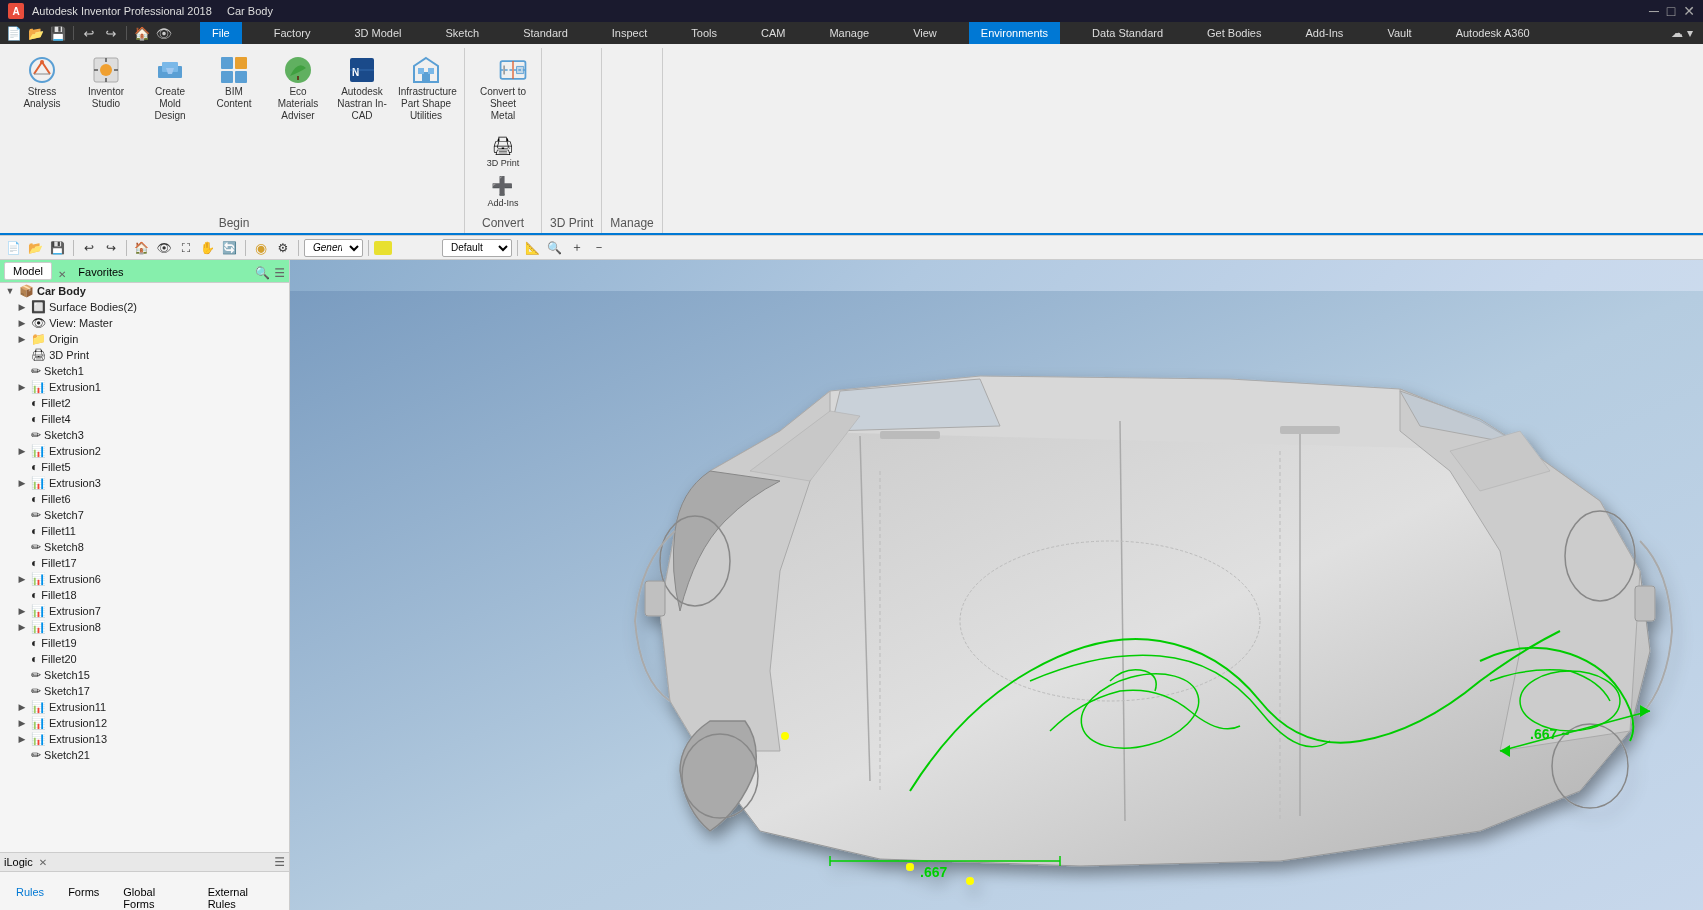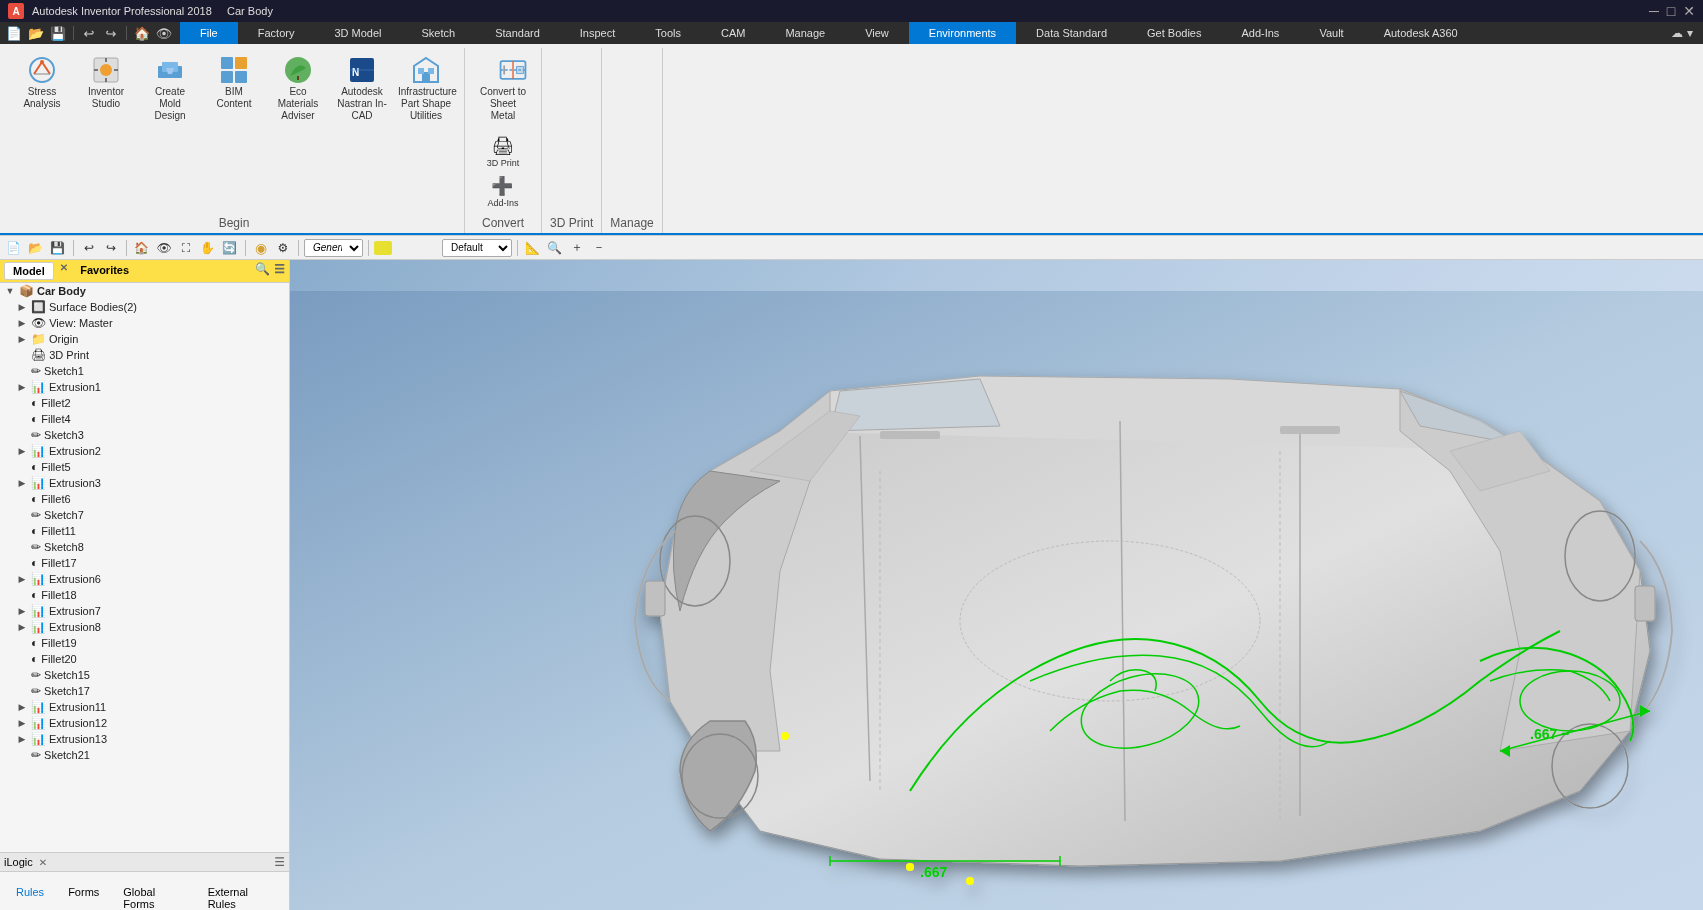--- a/index.html
+++ b/index.html
@@ -28,25 +28,25 @@
     
     #menubar {
       background: #2d2d2d;
       height: 22px;
       display: flex;
       align-items: center;
       padding: 0 2px;
     }
     .menu-item {
       color: #ddd;
-      padding: 2px 20px;
+      padding: 2px 12px;
       font-size: 11px;
       cursor: pointer;
       height: 22px;
-      display: flex; align-items: center;
+      display: flex; align-items: center; margin-left: 20px;
     }
     .menu-item.active { background: #0078d4; color: white; }
 
     
     #ribbon {
       background: #f0f0f0;
       border-bottom: 1px solid #ccc;
       display: flex;
       flex-direction: column;
     }
@@ -137,28 +137,27 @@
 
     
     #left-panel {
       width: 290px;
       background: #f5f5f5;
       border-right: 1px solid #ccc;
       display: flex;
       flex-direction: column;
     }
     .panel-header {
-      background: #fde047;
+      background: #86efac;
       border-bottom: 1px solid #ccc;
       padding: 2px 4px;
       display: flex;
-      align-items: flex-start;
+      align-items: flex-end;
       gap: 4px;
       font-size: 11px;
-      font-weight: bold;
     }
     .panel-tab {
       padding: 2px 8px;
       cursor: pointer;
       border-radius: 2px;
       font-size: 11px;
     }
     .panel-tab.active { background: white; border: 1px solid #ccc; }
     .panel-tab-close { margin-left: 2px; cursor: pointer; color: #666; font-size: 10px; }
     .panel-icons { margin-left: auto; display: flex; gap: 4px; }

